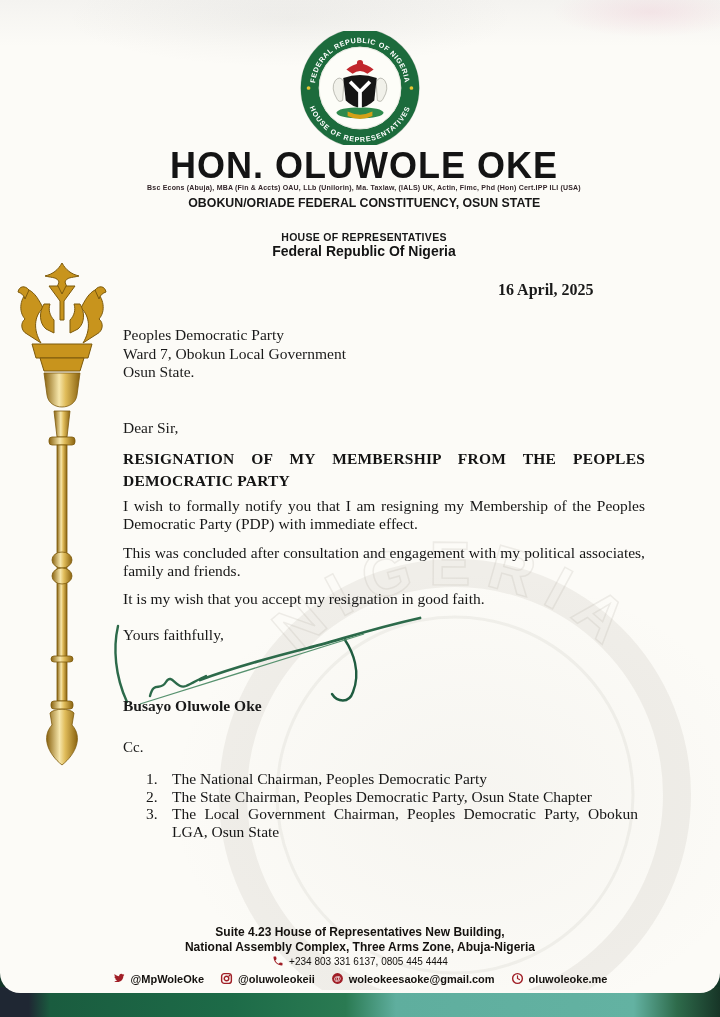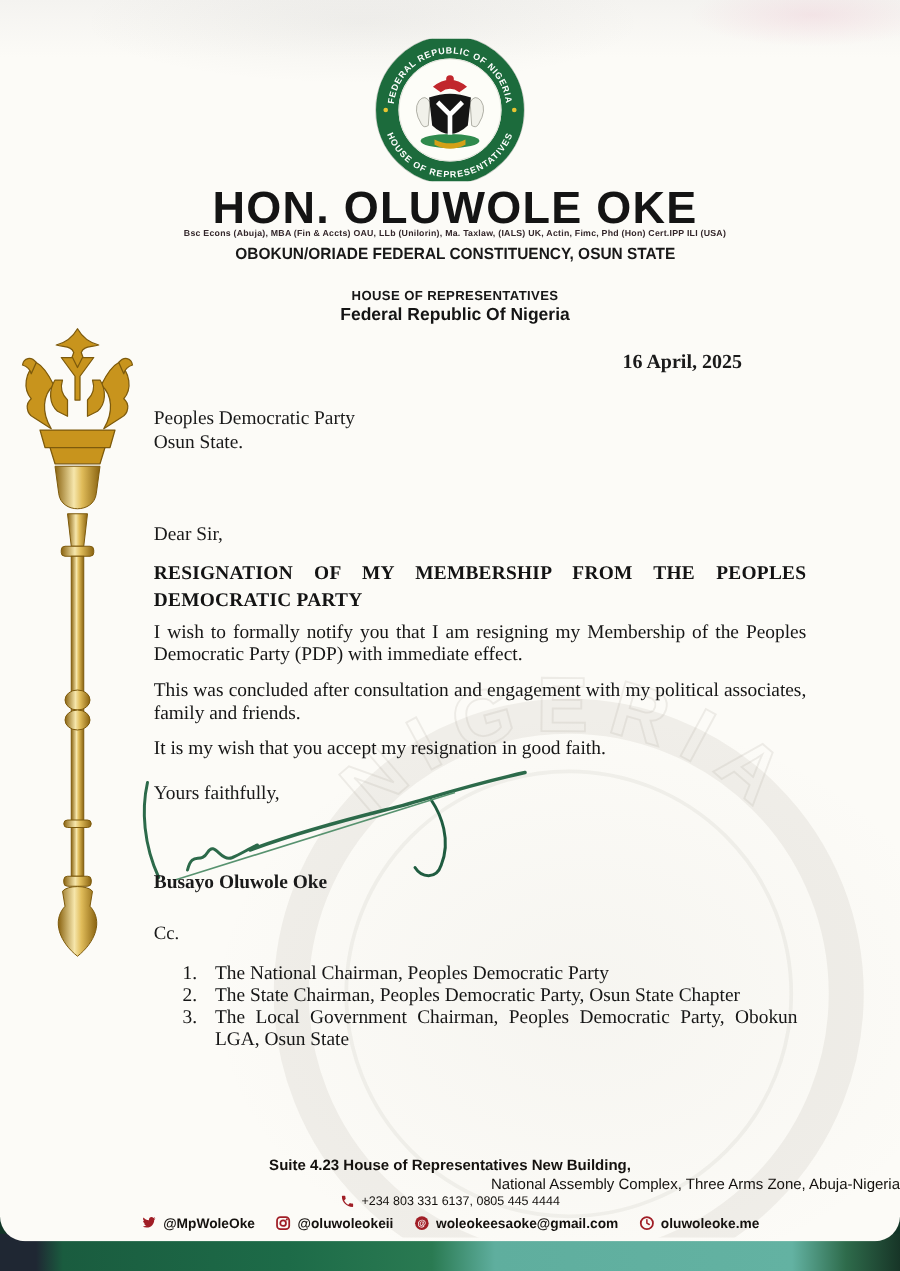--- a/index.html
+++ b/index.html
@@ -39,21 +39,21 @@
   .closing{left:123px;top:626px;font-size:15.5px;}
   .signatory{left:123px;top:697px;font-size:15.5px;font-weight:700;}
   .cc-label{left:123px;top:739px;font-size:15px;}
   .cc-list{left:146px;top:770px;width:492px;counter-reset:cc;}
   .cc-item{position:relative;padding-left:26px;counter-increment:cc;
            font-size:15.5px;line-height:17.5px;text-align:justify;color:#161616;}
   .cc-item::before{content:counter(cc) ".";position:absolute;left:0;top:0;}
 
   .footer{left:0;width:720px;text-align:center;color:#14110e;}
   .addr1{top:925px;font-size:12px;font-weight:800;}
-  .addr2{top:940px;font-size:12px;font-weight:400;text-align:right;}
+  .addr2{top:940px;font-size:12px;font-weight:700;}
   .phone-row{top:955px;font-size:10px;font-weight:400;}
   .phone-row .in{display:inline-flex;align-items:center;gap:5px;}
   .social-row{top:972px;font-size:11px;font-weight:800;}
   .social-row .wrap{display:inline-flex;align-items:center;gap:16px;}
   .soc{display:inline-flex;align-items:center;gap:5px;}
   .watermark{pointer-events:none;}
   svg{display:block;}
 </style>
 </head>
 <body>
@@ -144,20 +144,21 @@
         <rect x="35" y="396" width="22" height="6" rx="3" fill="url(#goldH)"></rect>
         <rect x="35" y="441" width="22" height="8" rx="3" fill="url(#goldH)"></rect>
         <path d="M34,453 C38,448 54,448 58,453 L56,465 C67,477 60,494 46,505 C32,494 25,477 36,465 Z" fill="url(#goldH)"></path>
       </g>
     </svg>
 
     <div class="abs date">16 April, 2025</div>
 
     <div class="abs recipient">
       <div>Peoples Democratic Party</div>
+      <div>Ward 7, Obokun Local Government</div>
       <div>Osun State.</div>
     </div>
 
     <div class="abs salutation">Dear Sir,</div>
     <div class="abs subject">RESIGNATION OF MY MEMBERSHIP FROM THE PEOPLES DEMOCRATIC PARTY</div>
 
     <div class="abs para p0">I wish to formally notify you that I am resigning my Membership of the Peoples Democratic Party (PDP) with immediate effect.</div>
     <div class="abs para p1">This was concluded after consultation and engagement with my political associates, family and friends.</div>
     <div class="abs para p2">It is my wish that you accept my resignation in good faith.</div>
 

